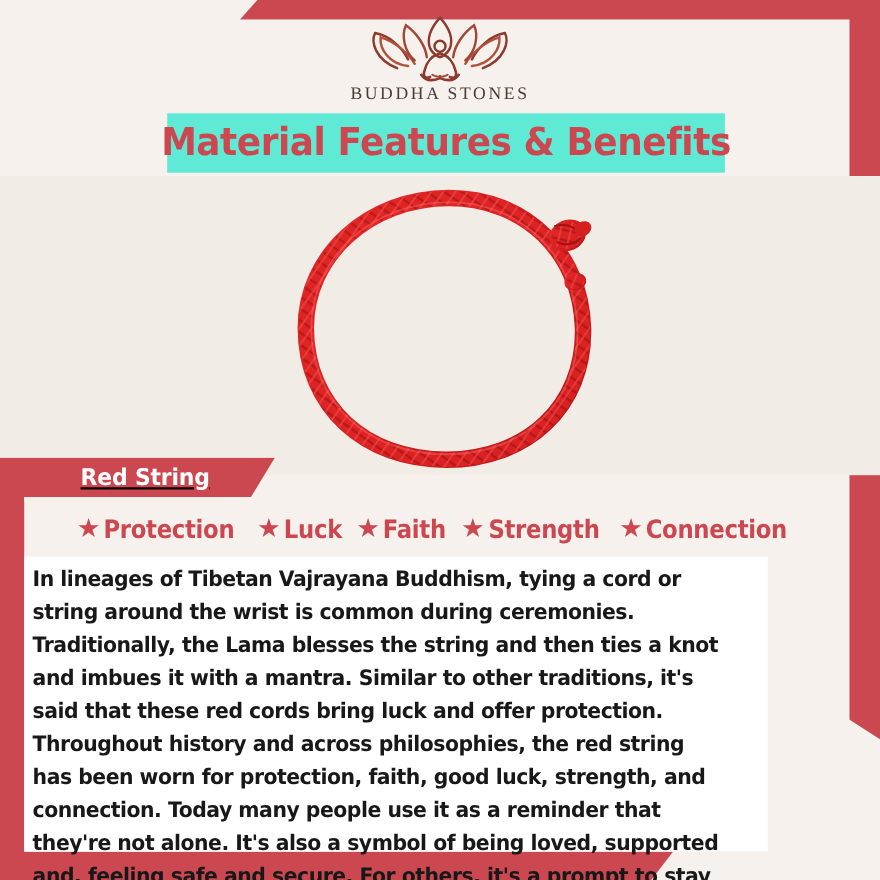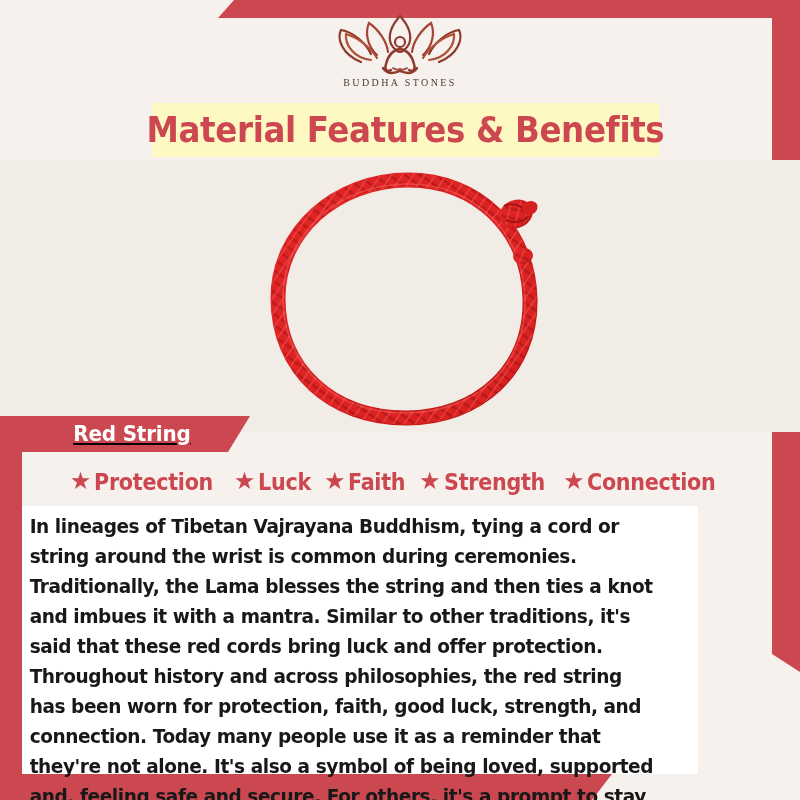--- a/index.html
+++ b/index.html
@@ -77,34 +77,34 @@
     text-align: center;
   }
   #logo-mark {
     display: block;
     margin: 0 auto;
   }
   #brand-name {
     display: block;
     margin-top: 1px;
     font-family: "Liberation Serif", serif;
-    font-size: 10px;
+    font-size: 16px;
     letter-spacing: 2.4px;
     color: #4a3b38;
     text-align: center;
   }
 
   
   #title-banner {
     position: absolute;
     top: 103px;
     left: 152px;
     width: 507px;
     height: 54px;
-    background: #fef9c3;
+    background: #5eead4;
     display: flex;
     align-items: center;
     justify-content: center;
   }
   #title-text {
     font-family: "DejaVu Sans", sans-serif;
     font-weight: bold;
     font-size: 35px;
     letter-spacing: -0.4px;
     color: #cc4750;

